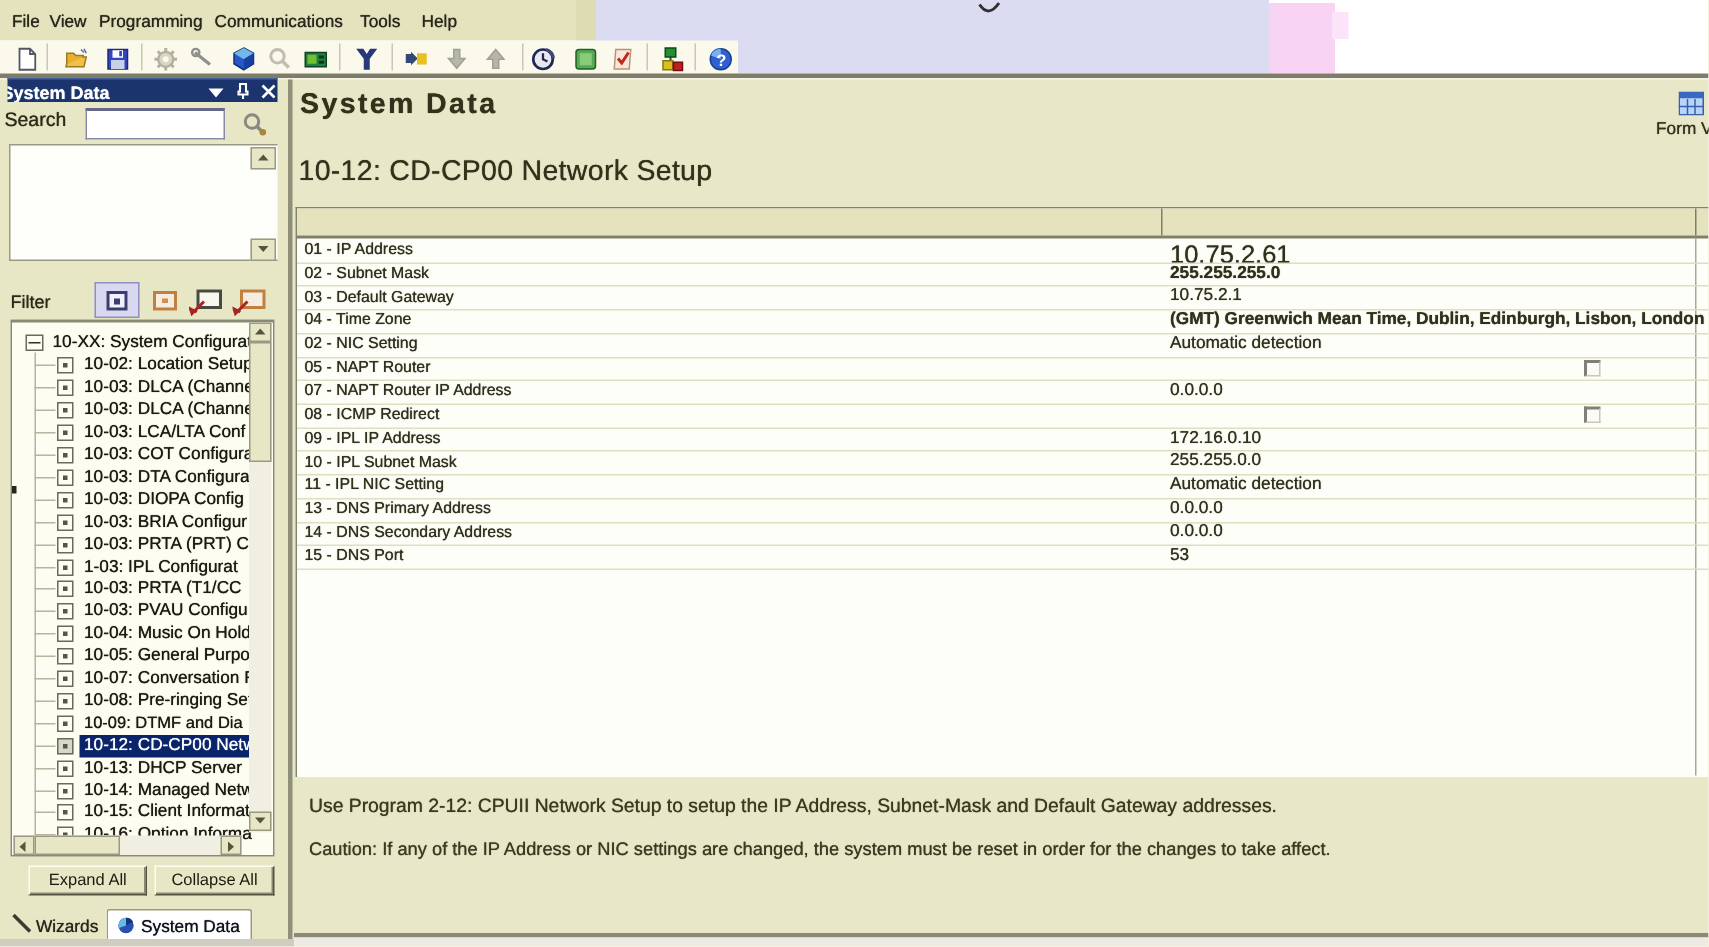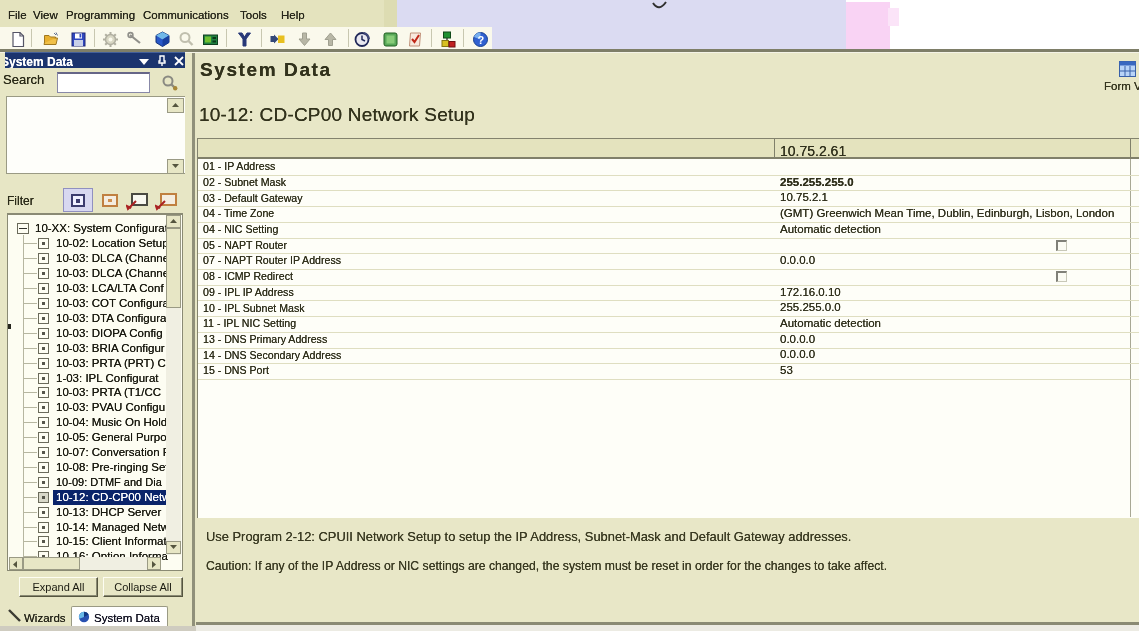--- a/index.html
+++ b/index.html
@@ -327,32 +327,32 @@
 <div class="abs txt" style="left:1104px;top:80px;font-size:11.5px;color:#32321c;">Form Vi</div>
 
 <div class="abs" style="left:197px;top:138px;width:942px;height:380px;background:#fefef8;border-left:1px solid #83836e;border-top:1px solid #83836e;"></div>
 <div class="abs" style="left:198px;top:139px;width:941px;height:18px;background:#e4e3be;"></div>
 <div class="abs" style="left:198px;top:157px;width:941px;height:2px;background:#80806a;"></div>
 <div class="abs" style="left:774px;top:139px;width:1px;height:18px;background:#80806a;"></div>
 <div class="abs" style="left:1130px;top:139px;width:1px;height:18px;background:#80806a;"></div>
 <div class="abs" style="left:1130px;top:159px;width:1px;height:358px;background:#a8a894;"></div>
 <div id="rows" class="abs">
     <div class="abs txt" style="left:203px;top:160.2px;font-size:10.6px;color:#30301c;">01 - IP Address</div>
-    <div class="abs txt" style="left:780px;top:143px;font-size:14px;color:#30301c;">10.75.2.61</div>
+    <div class="abs txt" style="left:780px;top:160px;font-size:17px;color:#30301c;">10.75.2.61</div>
     <div class="abs" style="left:198px;top:174.7px;width:941px;height:1px;background:#dfdec1;"></div>
     <div class="abs txt" style="left:203px;top:175.9px;font-size:10.6px;color:#30301c;">02 - Subnet Mask</div>
     <div class="abs txt" style="left:780px;top:175.6px;font-size:11.5px;color:#30301c;font-weight:bold;">255.255.255.0</div>
     <div class="abs" style="left:198px;top:190.4px;width:941px;height:1px;background:#dfdec1;"></div>
     <div class="abs txt" style="left:203px;top:191.6px;font-size:10.6px;color:#30301c;">03 - Default Gateway</div>
     <div class="abs txt" style="left:780px;top:191.3px;font-size:11.5px;color:#30301c;">10.75.2.1</div>
     <div class="abs" style="left:198px;top:206.1px;width:941px;height:1px;background:#dfdec1;"></div>
     <div class="abs txt" style="left:203px;top:207.3px;font-size:10.6px;color:#30301c;">04 - Time Zone</div>
-    <div class="abs txt" style="left:780px;top:207.0px;font-size:11.5px;color:#30301c;">(GMT) Greenwich Mean Time, Dublin, Edinburgh, Lisbon, London</div>
+    <div class="abs txt" style="left:780px;top:207.0px;font-size:11.5px;color:#30301c;font-weight:bold;">(GMT) Greenwich Mean Time, Dublin, Edinburgh, Lisbon, London</div>
     <div class="abs" style="left:198px;top:221.8px;width:941px;height:1px;background:#dfdec1;"></div>
-    <div class="abs txt" style="left:203px;top:223.0px;font-size:10.6px;color:#30301c;">04 - NIC Setting</div>
+    <div class="abs txt" style="left:203px;top:223.0px;font-size:10.6px;color:#30301c;">02 - NIC Setting</div>
     <div class="abs txt" style="left:780px;top:222.7px;font-size:11.5px;color:#30301c;">Automatic detection</div>
     <div class="abs" style="left:198px;top:237.6px;width:941px;height:1px;background:#dfdec1;"></div>
     <div class="abs txt" style="left:203px;top:238.7px;font-size:10.6px;color:#30301c;">05 - NAPT Router</div>
     <div class="abs" style="left:1056px;top:239.9px;width:11px;height:11px;background:#fbfbf3;border:1px solid #c8c8b8;border-top:2px solid #808078;border-left:2px solid #808078;"></div>
     <div class="abs" style="left:198px;top:253.3px;width:941px;height:1px;background:#dfdec1;"></div>
     <div class="abs txt" style="left:203px;top:254.4px;font-size:10.6px;color:#30301c;">07 - NAPT Router IP Address</div>
     <div class="abs txt" style="left:780px;top:254.1px;font-size:11.5px;color:#30301c;">0.0.0.0</div>
     <div class="abs" style="left:198px;top:269.0px;width:941px;height:1px;background:#dfdec1;"></div>
     <div class="abs txt" style="left:203px;top:270.1px;font-size:10.6px;color:#30301c;">08 - ICMP Redirect</div>
     <div class="abs" style="left:1056px;top:271.3px;width:11px;height:11px;background:#fbfbf3;border:1px solid #c8c8b8;border-top:2px solid #808078;border-left:2px solid #808078;"></div>

